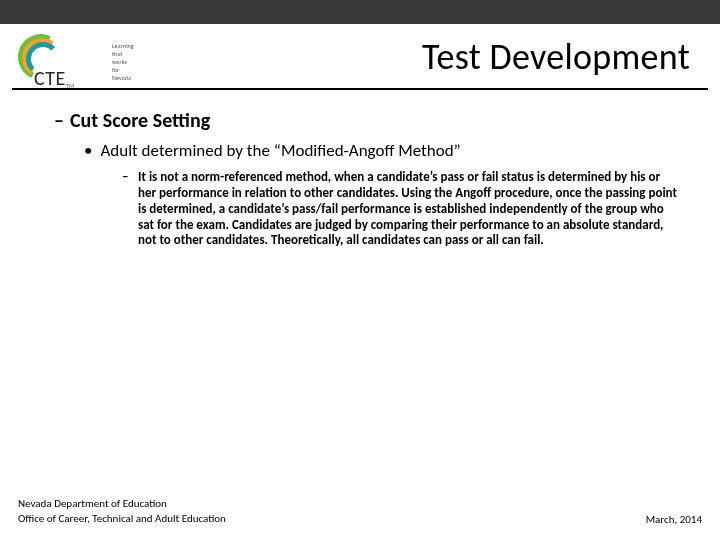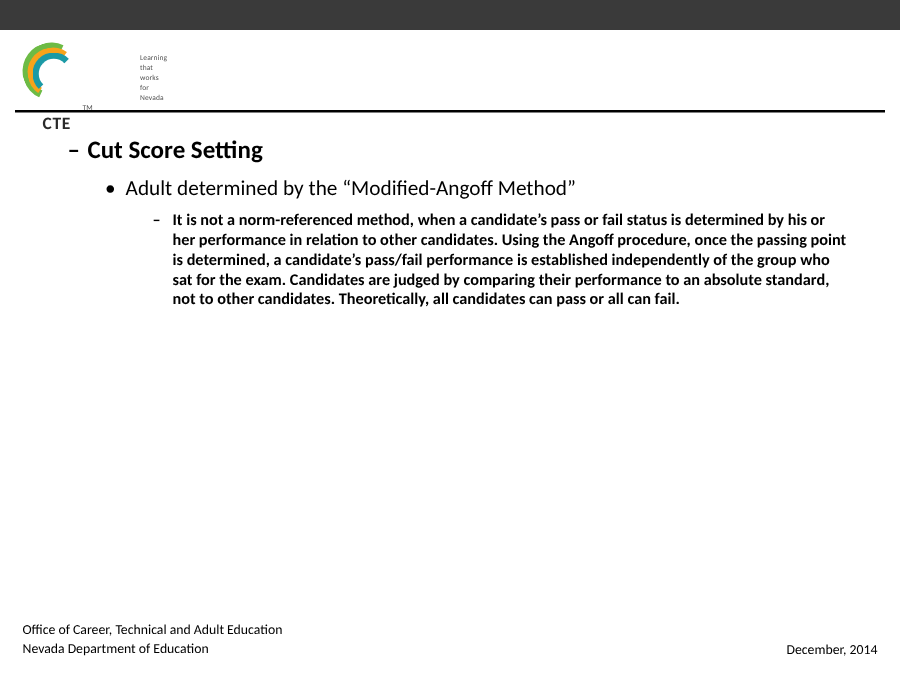--- a/index.html
+++ b/index.html
@@ -6,21 +6,21 @@
   html, body { width: 720px; height: 540px; font-family: Calibri, "Segoe UI", Arial, sans-serif; background: #fff; color: #000; overflow: hidden; }
   .slide { width: 720px; height: 540px; position: relative; }
   .topbar { height: 24px; background: #3a3a3a; width: 100%; }
   .header { display: flex; align-items: center; padding: 4px 16px 0 16px; height: 62px; }
   .logo { width: 110px; height: 50px; position: relative; margin-right: 6px; }
   .swoosh { position: absolute; border-radius: 50%; }
   .swoosh.s1 { width: 46px; height: 46px; border: 6px solid #6dbb45; border-right-color: transparent; border-bottom-color: transparent; top: 2px; left: 2px; transform: rotate(-20deg); }
   .swoosh.s2 { width: 40px; height: 40px; border: 5px solid #f7a31b; border-right-color: transparent; border-bottom-color: transparent; top: 6px; left: 6px; transform: rotate(-10deg); }
   .swoosh.s3 { width: 34px; height: 34px; border: 5px solid #1b9aa6; border-right-color: transparent; border-bottom-color: transparent; top: 10px; left: 10px; transform: rotate(0deg); }
   .logo-text { position: absolute; left: 64px; top: 10px; font-size: 6px; color: #555; letter-spacing: 0.1px; margin-left: 32px; }
-  .logo-cte { position: absolute; left: 18px; top: 34px; font-size: 14px; font-weight: 700; color: #2a2a2a; letter-spacing: 0.5px; margin-top: 24px; }
+  .logo-cte { position: absolute; left: 18px; top: 34px; font-size: 20px; font-weight: 400; color: #2a2a2a; letter-spacing: 0.5px; }
   .logo-tm { position: absolute; left: 50px; top: 50px; font-size: 6px; color: #555; }
   .title { flex: 1; text-align: right; font-size: 36px; font-weight: 400; padding-right: 14px; letter-spacing: 0.3px; }
   .rule { height: 2px; background: #000; margin: 2px 12px 0 12px; }
   .content { padding: 18px 16px 0 54px; }
   .l1 { font-size: 20px; font-weight: 700; margin-bottom: 8px; }
   .l1 .dash { margin-right: 6px; }
   .l2 { font-size: 17px; font-weight: 400; margin-left: 30px; margin-bottom: 8px; }
   .l2 .bull { margin-right: 8px; }
   .l3 { font-size: 13px; font-weight: 700; margin-left: 84px; margin-right: 26px; line-height: 1.22; text-align: left; }
   .l3 .dash { position: absolute; margin-left: -16px; }
@@ -35,36 +35,37 @@
 
   <div class="header">
     <div class="logo">
       <div class="swoosh s1"></div>
       <div class="swoosh s2"></div>
       <div class="swoosh s3"></div>
       <div class="logo-text">Learning that works for Nevada</div>
       <div class="logo-cte">CTE</div>
       <div class="logo-tm">TM</div>
     </div>
+    <div class="title">Test Development</div>
   </div>
 
   <div class="rule"></div>
 
   <div class="content">
     <div class="l1">
       <span class="dash">–</span><span>Cut Score Setting</span>
     </div>
     <div class="l2">
       <span class="bull">•</span><span>Adult determined by the “Modified-Angoff Method”</span>
     </div>
     <div class="l3">
       <span class="dash">–</span><span>It is not a norm-referenced method, when a candidate’s pass or fail status is determined by his or her performance in relation to other candidates. Using the Angoff procedure, once the passing point is determined, a candidate’s pass/fail performance is established independently of the group who sat for the exam. Candidates are judged by comparing their performance to an absolute standard, not to other candidates. Theoretically, all candidates can pass or all can fail.</span>
     </div>
   </div>
 
   <div class="footer">
     <div class="dept">
+      <div>Nevada Department of Education</div>
       <div>Office of Career, Technical and Adult Education</div>
-      <div>Nevada Department of Education</div>
     </div>
-    <div>December, 2014</div>
+    <div>March, 2014</div>
   </div>
 </div>
 
 </body></html>

